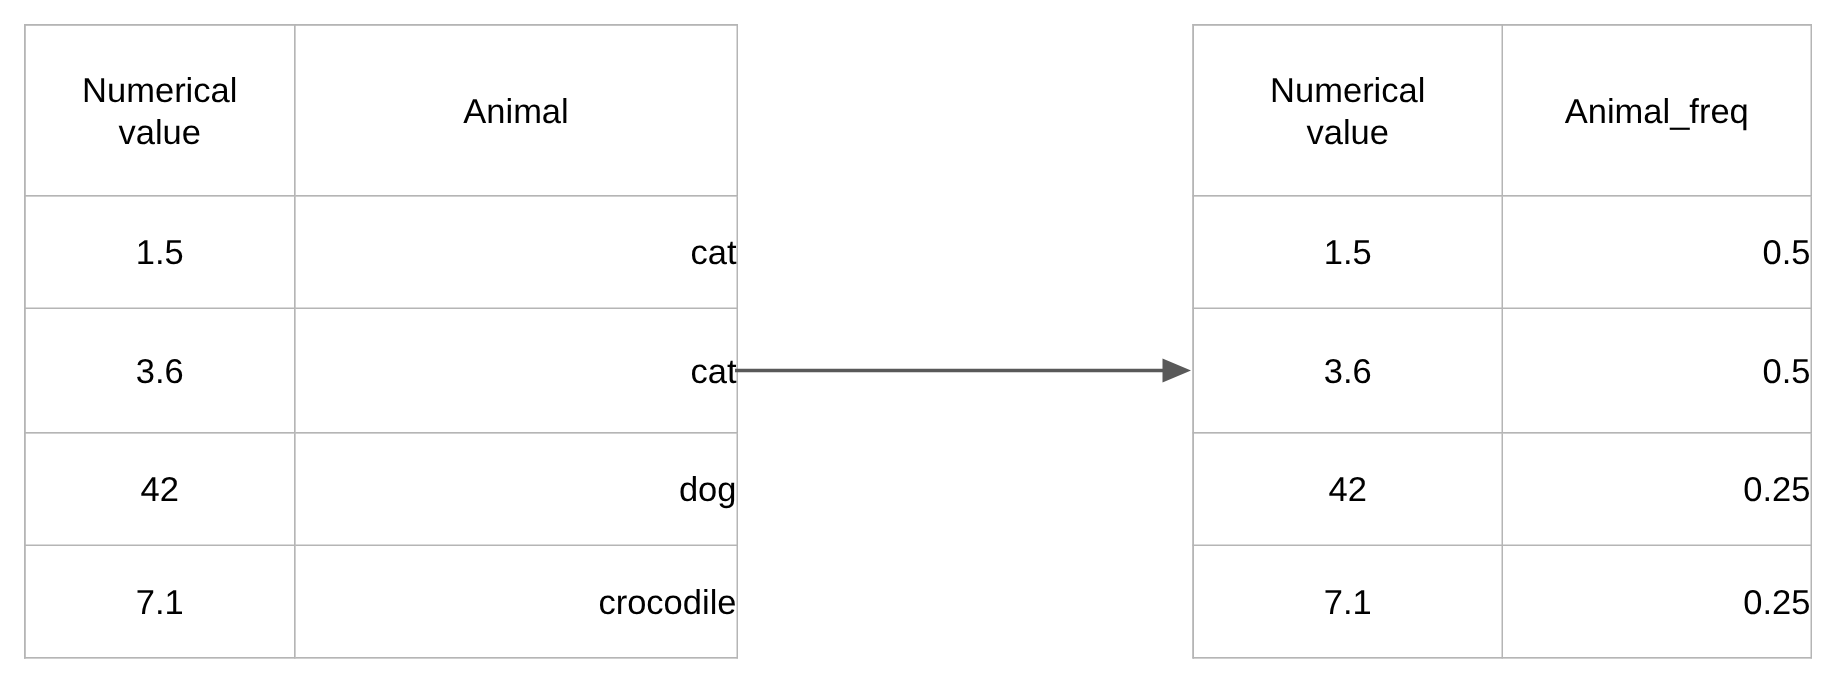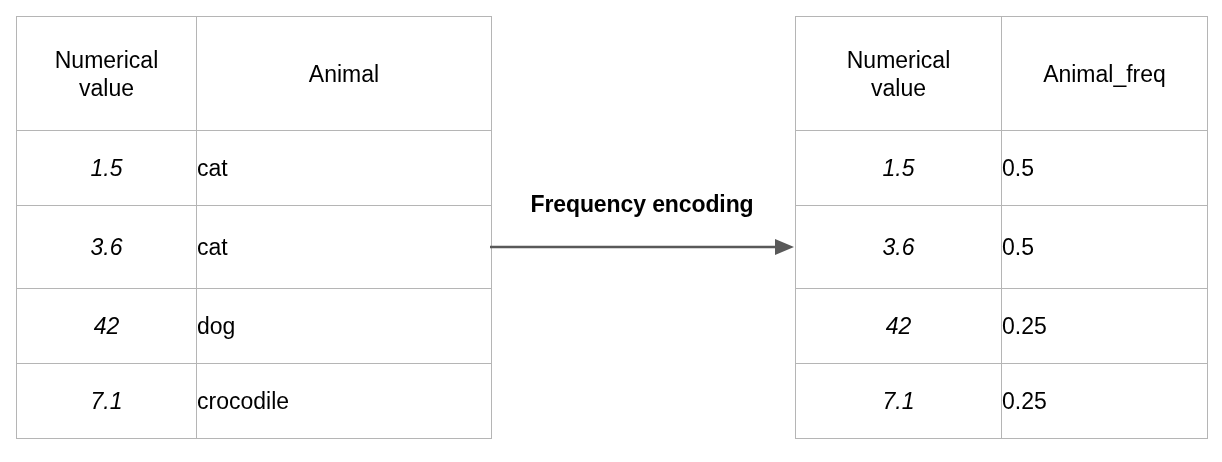--- a/index.html
+++ b/index.html
@@ -62,24 +62,23 @@
   
   .row-header td { height: 113px; }
   .row-1 td { height: 74px; }
   .row-2 td { height: 82px; }
   .row-3 td { height: 74px; }
   .row-4 td { height: 74px; }
 
   .cell-center {
     text-align: center;
     padding: 0 6px;
-    font-style: italic;
   }
   .cell-left {
-    text-align: left;
+    text-align: right;
     padding: 0 0 0 20px;
     margin-left: 39px;
   }
   .header-cell {
     text-align: center;
     padding: 0 10px;
     white-space: pre-line;
   }
 
   
@@ -141,21 +140,20 @@
         <td class="cell-left">dog</td>
       </tr>
       <tr class="row-4">
         <td class="cell-center">7.1</td>
         <td class="cell-left">crocodile</td>
       </tr>
     </tbody>
   </table>
 
   <div class="transform-group">
-    <div class="transform-label">Frequency encoding</div>
     <svg class="transform-arrow" viewBox="0 0 306 22" xmlns="http://www.w3.org/2000/svg">
       <line x1="1" y1="11" x2="288" y2="11" stroke="#595959" stroke-width="2.4"></line>
       <polygon points="286,3 305,11 286,19" fill="#595959"></polygon>
     </svg>
   </div>
 
   <table class="data-table" id="table-output">
     <colgroup>
       <col class="col-num-right">
       <col class="col-cat-right">

